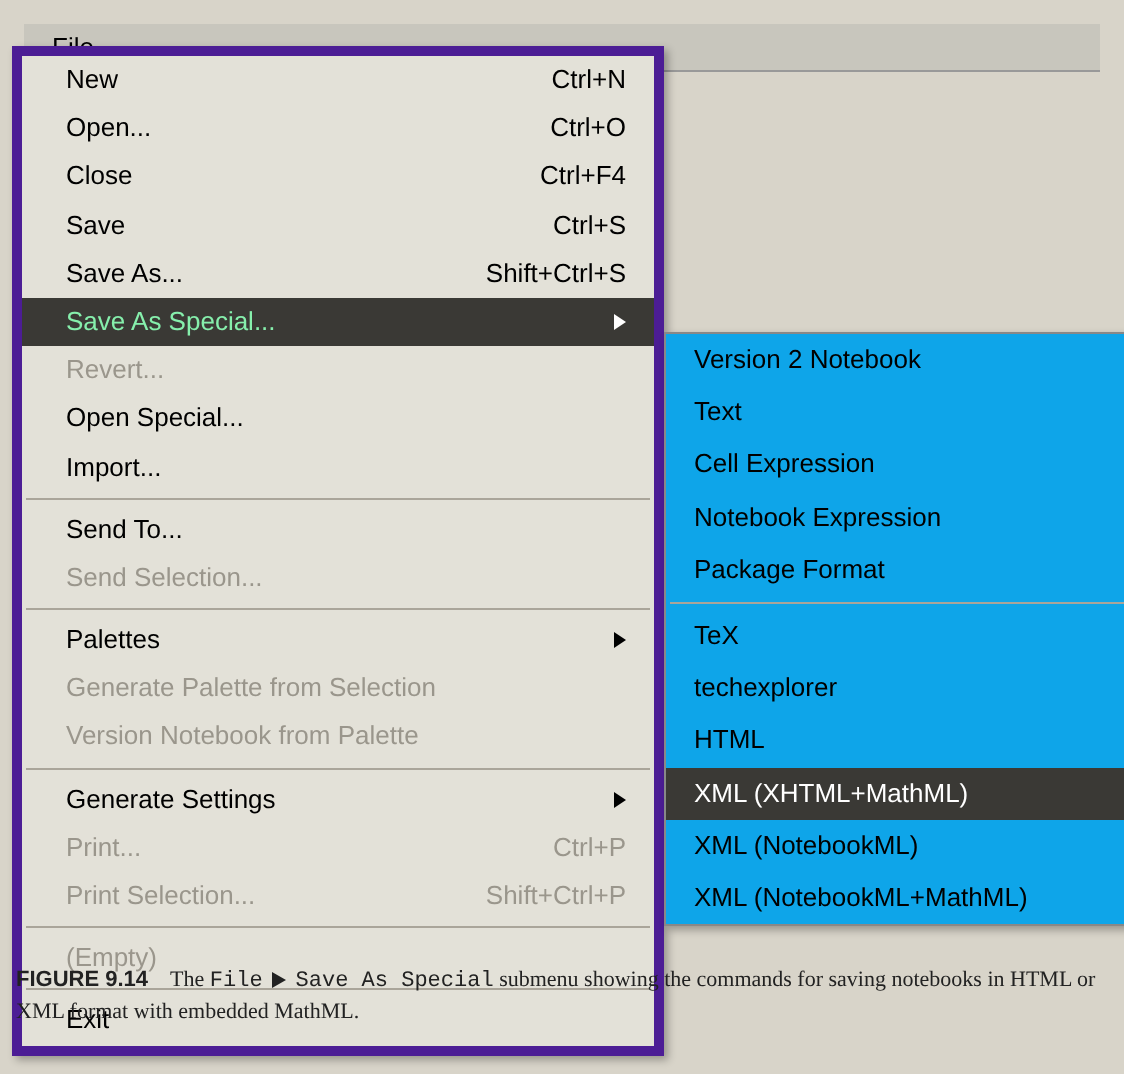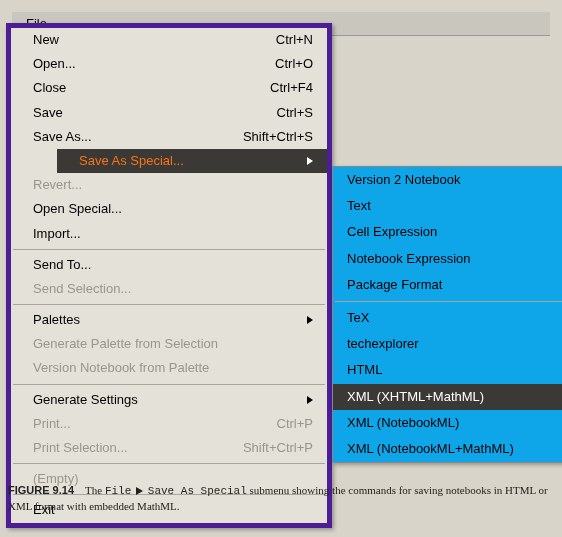--- a/index.html
+++ b/index.html
@@ -42,22 +42,21 @@
     align-items: center;
     padding: 3px 14px 3px 22px;
     font-size: 13px;
     color: #000;
     position: relative;
     line-height: 1.4;
   }
   .menu-row.disabled { color: #9a968c; }
   .menu-row.highlighted {
     background: #3a3935;
-    color: #f97316;
-    margin-left: 46px;
+    color: #86efac;
   }
   .menu-row .shortcut { color: inherit; }
   .menu-row.disabled .shortcut { color: #9a968c; }
   .arrow {
     width: 0; height: 0;
     border-top: 4px solid transparent;
     border-bottom: 4px solid transparent;
     border-left: 6px solid #000;
     margin-left: auto;
   }

